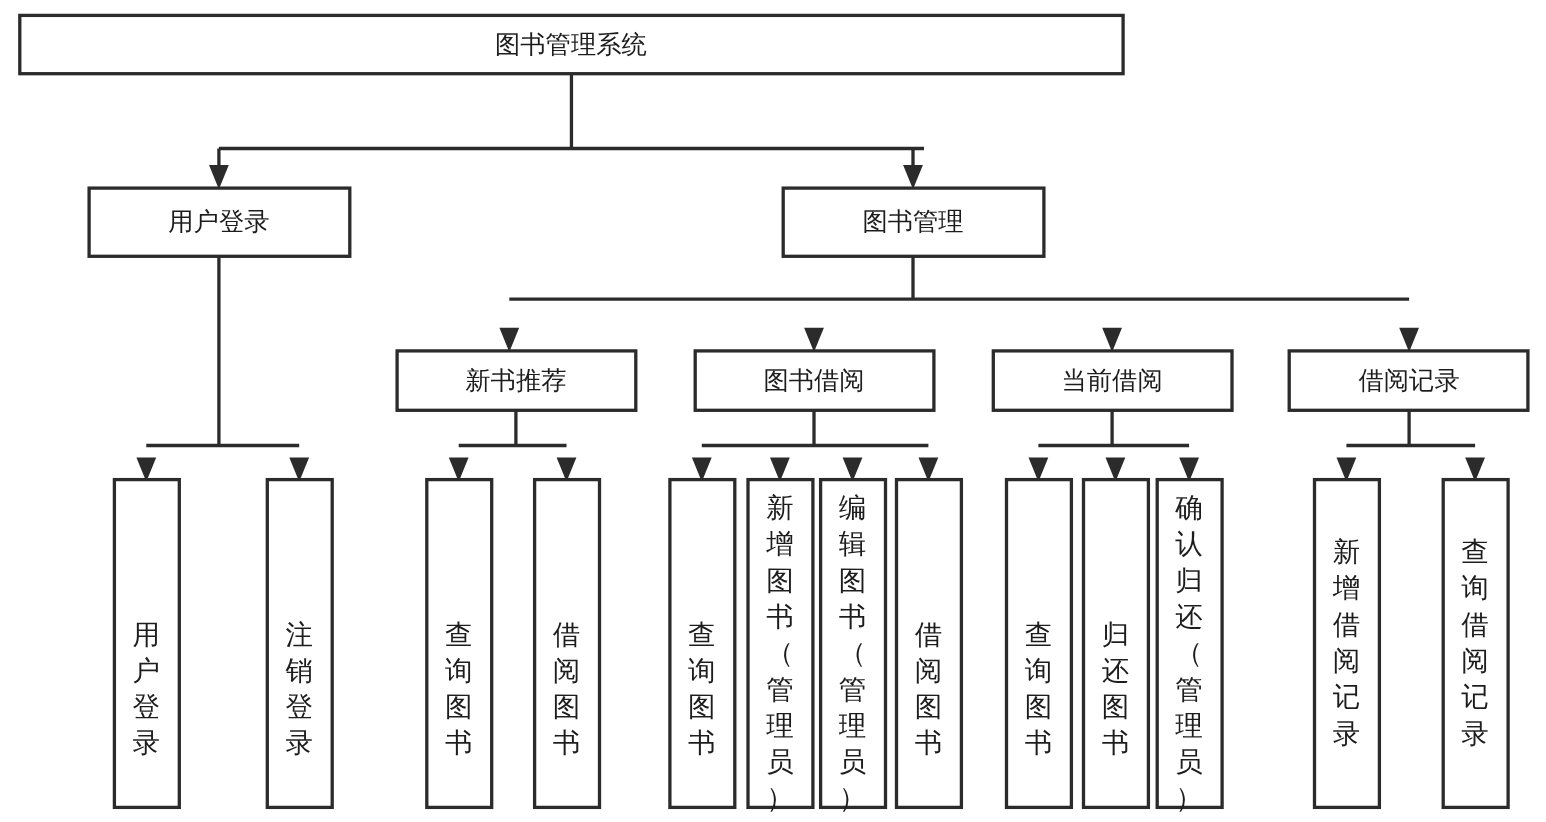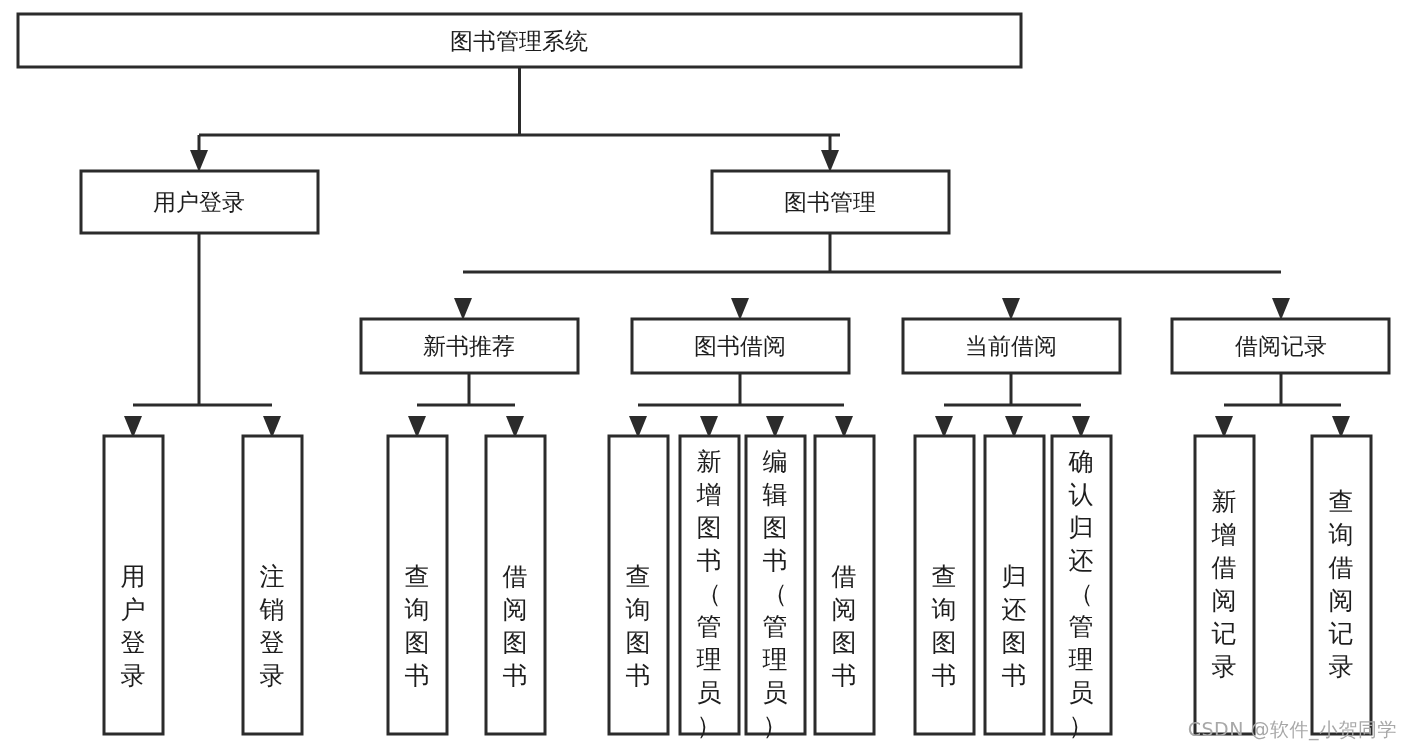--- a/index.html
+++ b/index.html
@@ -218,15 +218,14 @@
       <text class="node-label-v" x="1224" y="510"><tspan x="1224" y="510">新</tspan><tspan x="1224" y="543">增</tspan><tspan x="1224" y="576">借</tspan><tspan x="1224" y="609">阅</tspan><tspan x="1224" y="642">记</tspan><tspan x="1224" y="675">录</tspan></text>
     </g>
 
     <g>
       <rect class="node-box" x="1312" y="436" width="59" height="298"></rect>
       <text class="node-label-v" x="1341" y="510"><tspan x="1341" y="510">查</tspan><tspan x="1341" y="543">询</tspan><tspan x="1341" y="576">借</tspan><tspan x="1341" y="609">阅</tspan><tspan x="1341" y="642">记</tspan><tspan x="1341" y="675">录</tspan></text>
     </g>
 
   </svg>
 
-  <div class="watermark-text">CSDN @软件_小贺同学</div>
 
 </div>
 
 </body></html>

